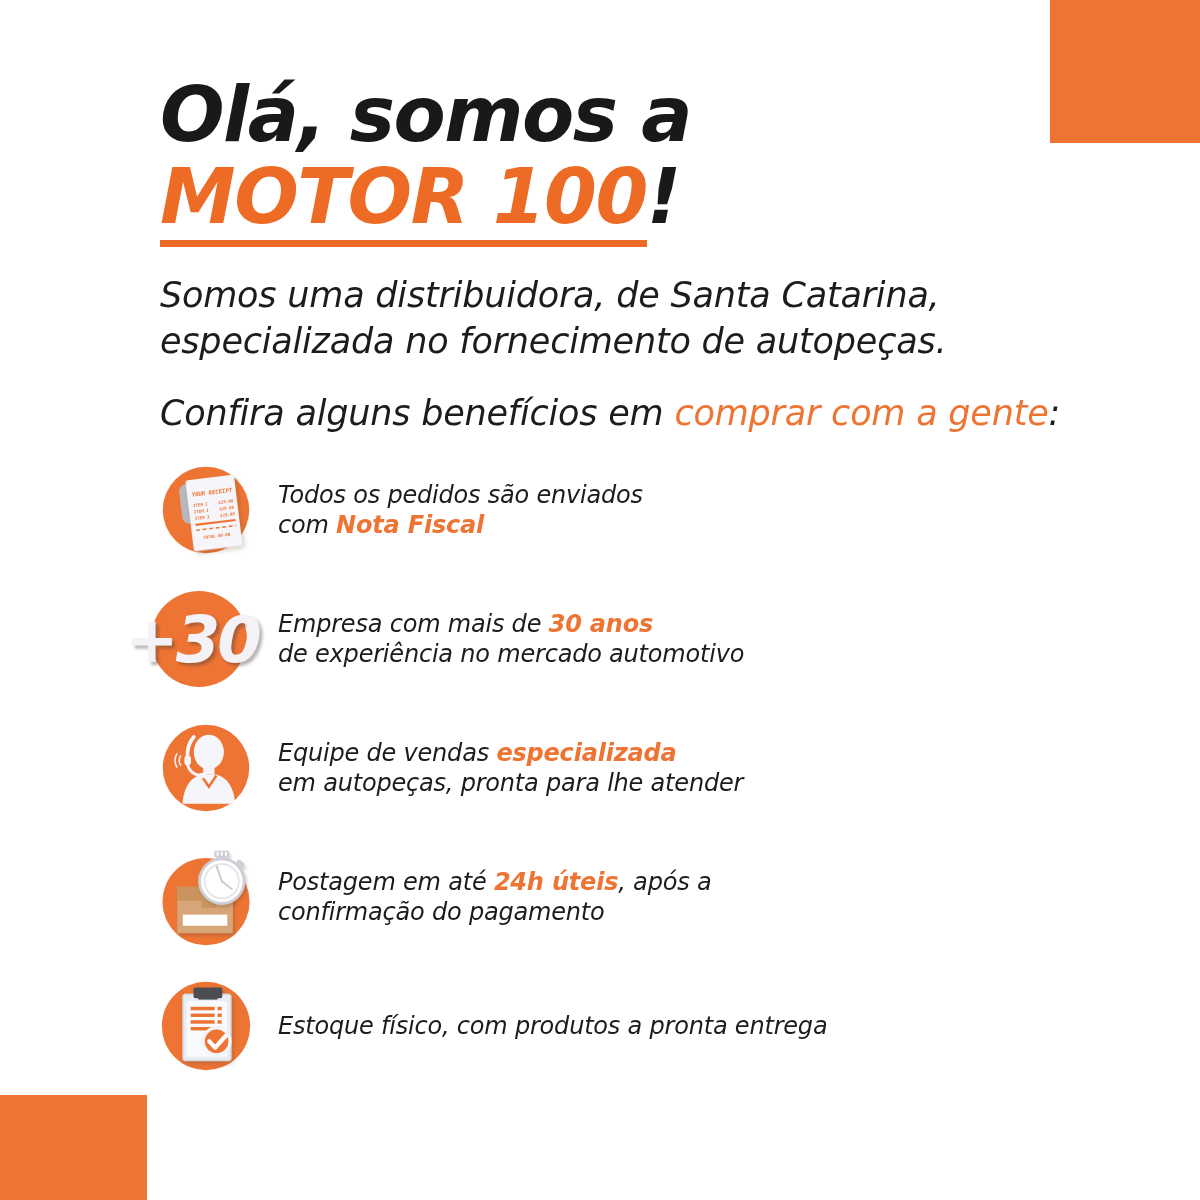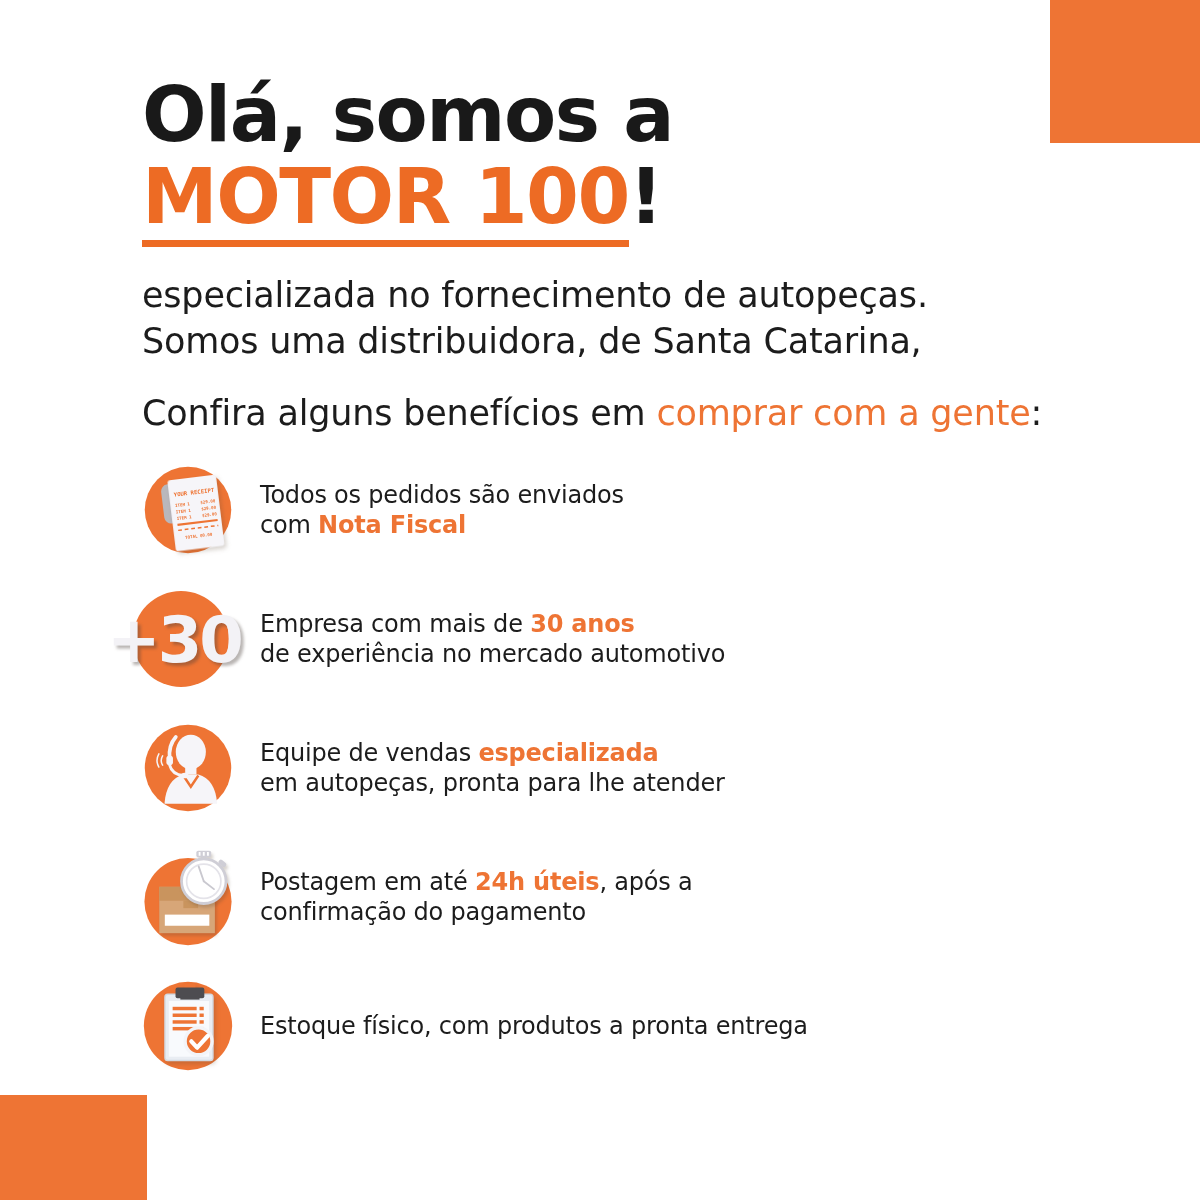--- a/index.html
+++ b/index.html
@@ -19,21 +19,21 @@
   html,body{background:#e9e9e9;}
   body{font-family:"DejaVu Sans","Liberation Sans",sans-serif;}
   .canvas{
     position:relative;width:1200px;height:1200px;margin:0 auto;
     background:var(--background);overflow:hidden;
   }
   .corner{position:absolute;background:var(--accent);}
   .corner.top-right{top:0;right:0;width:150px;height:143px;}
   .corner.bottom-left{bottom:0;left:0;width:147px;height:105px;}
 
-  .content{position:absolute;left:142px;top:74px;width:960px;}
+  .content{position:absolute;left:160px;top:74px;width:960px;font-style:italic;}
 
   .title{font-weight:700;font-size:76px;line-height:1.08;color:var(--ink);letter-spacing:-1.5px;}
   .title .brand{
     color:var(--accent-deep);
     display:inline-block;
     border-bottom:7px solid var(--accent-deep);
     padding-bottom:2px;
   }
   .title .bang{color:var(--ink);}
 
@@ -66,22 +66,22 @@
   <div class="corner bottom-left"></div>
 
   <div class="content">
 
     <h1 class="title">
       <span>Olá, somos a</span><br>
       <span class="brand">MOTOR 100</span><span class="bang">!</span>
     </h1>
 
     <div class="intro">
+      <div>Somos uma distribuidora, de Santa Catarina,</div>
       <div>especializada no fornecimento de autopeças.</div>
-      <div>Somos uma distribuidora, de Santa Catarina,</div>
     </div>
 
     <div class="benefits-intro">
       <span>Confira alguns benefícios em </span><span class="hl">comprar com a gente</span><span>:</span>
     </div>
 
     <div class="benefits">
 
       <div class="benefit">
         <div class="icon-wrap">

